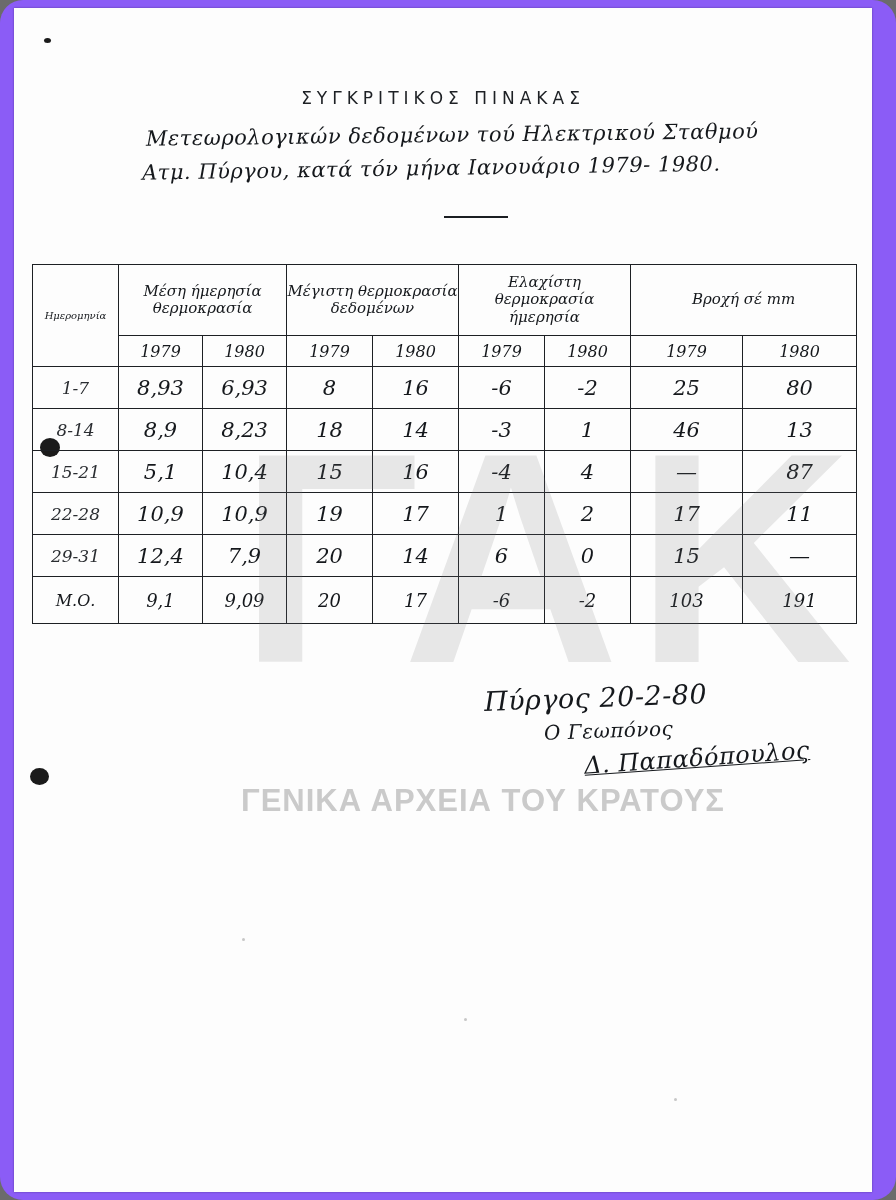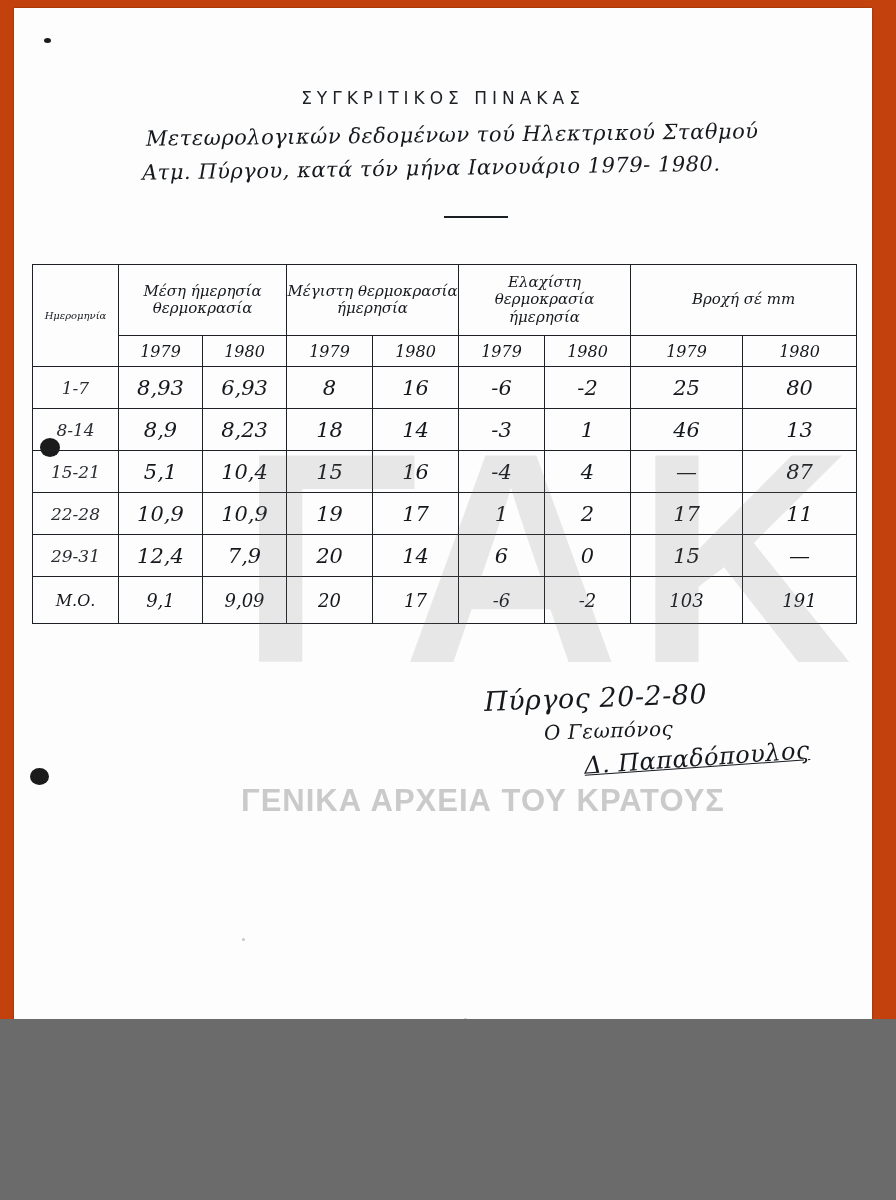--- a/index.html
+++ b/index.html
@@ -3,24 +3,25 @@
 <meta charset="utf-8">
 <style>
   html, body {
     margin: 0;
     padding: 0;
     background: #6b6b6b;
   }
   #page {
     position: relative;
     width: 896px;
-    height: 1019px;
-    background: #c2410c;
+    height: 1200px;
+    background: #8b5cf6;
     overflow: hidden;
     font-family: "DejaVu Sans", sans-serif;
+    border-radius: 23px;
   }
   
   #sheet {
     position: absolute;
     left: 14px;
     top: 8px;
     width: 858px;
     height: 1184px;
     background: #fdfdfd;
     box-shadow: 0 0 2px rgba(0,0,0,0.35);
@@ -247,21 +248,21 @@
             <col style="width:86px">
           <col style="width:86px">
             <col style="width:86px">
           <col style="width:112px">
             <col style="width:114px">
         </colgroup>
         <tbody>
             <tr>
           <td class="hgroup hcorner" rowspan="2">Ημερομηνία</td>
           <td class="hgroup" colspan="2">Μέση ήμερησία θερμοκρασία</td>
-          <td class="hgroup" colspan="2">Μέγιστη θερμοκρασία ήμερησία</td>
+          <td class="hgroup" colspan="2">Μέγιστη θερμοκρασία δεδομένων</td>
           <td class="hgroup" colspan="2">Ελαχίστη θερμοκρασία ήμερησία</td>
           <td class="hgroup" colspan="2">Βροχή σέ mm</td>
         </tr>
         <tr>
           <td class="hyear">1979</td>
           <td class="hyear">1980</td>
           <td class="hyear">1979</td>
           <td class="hyear">1980</td>
           <td class="hyear">1979</td>
           <td class="hyear">1980</td>

